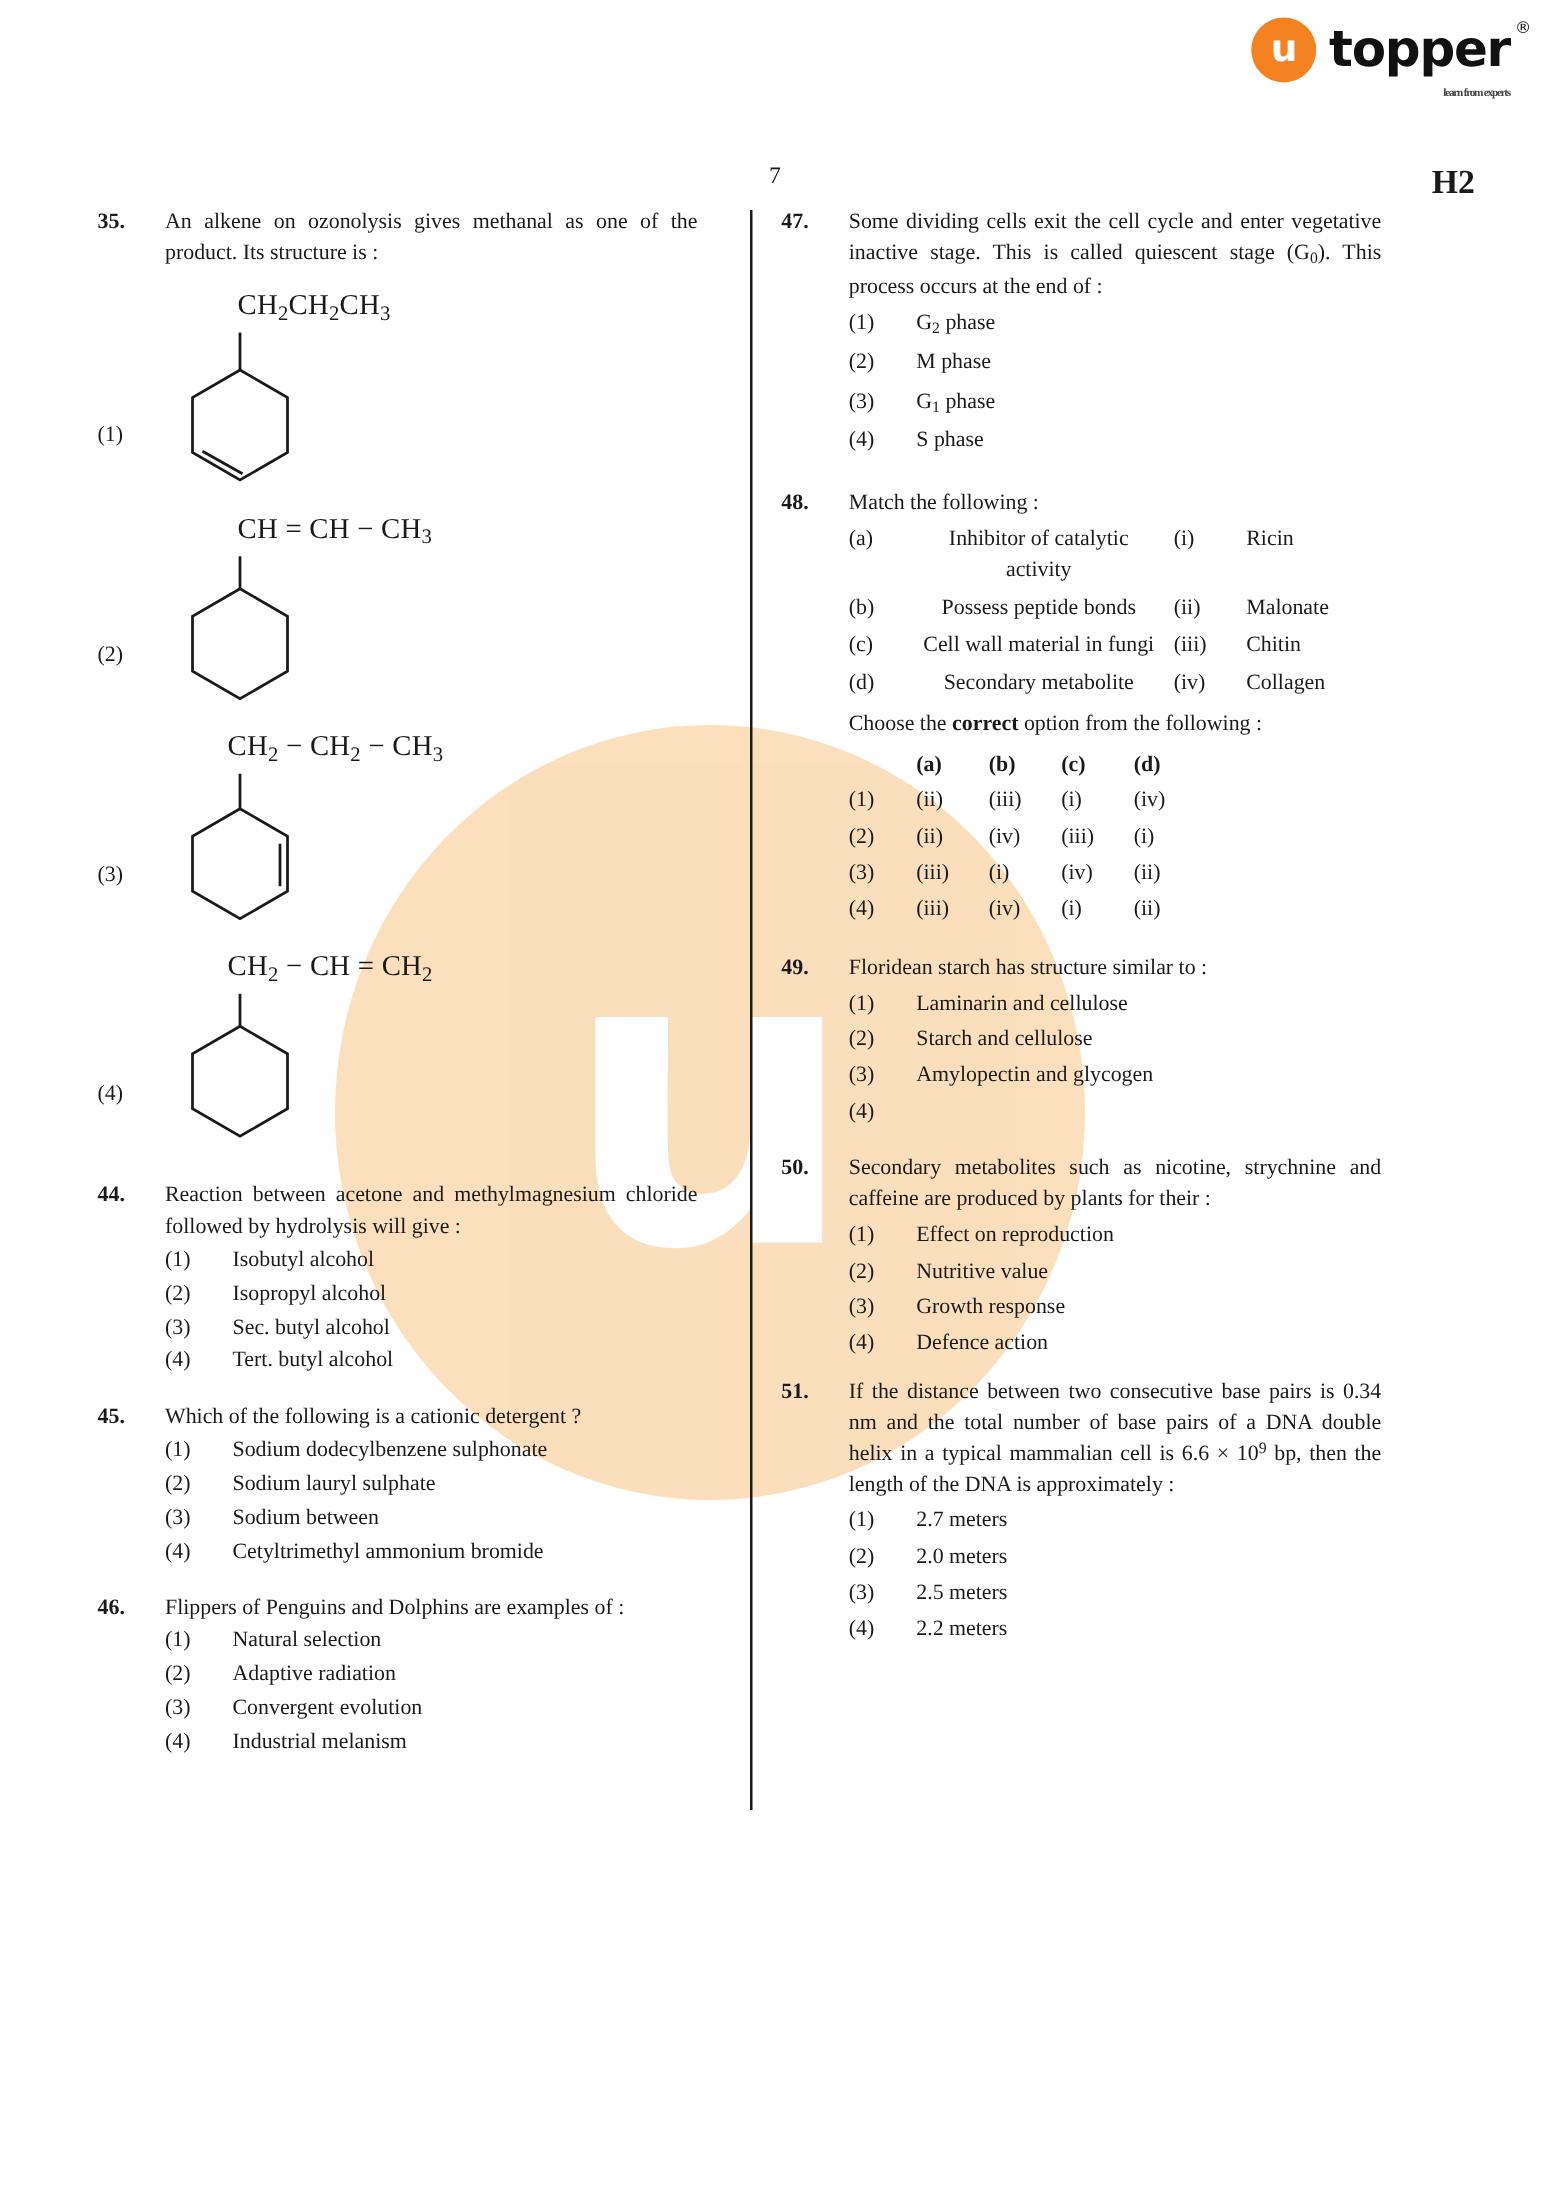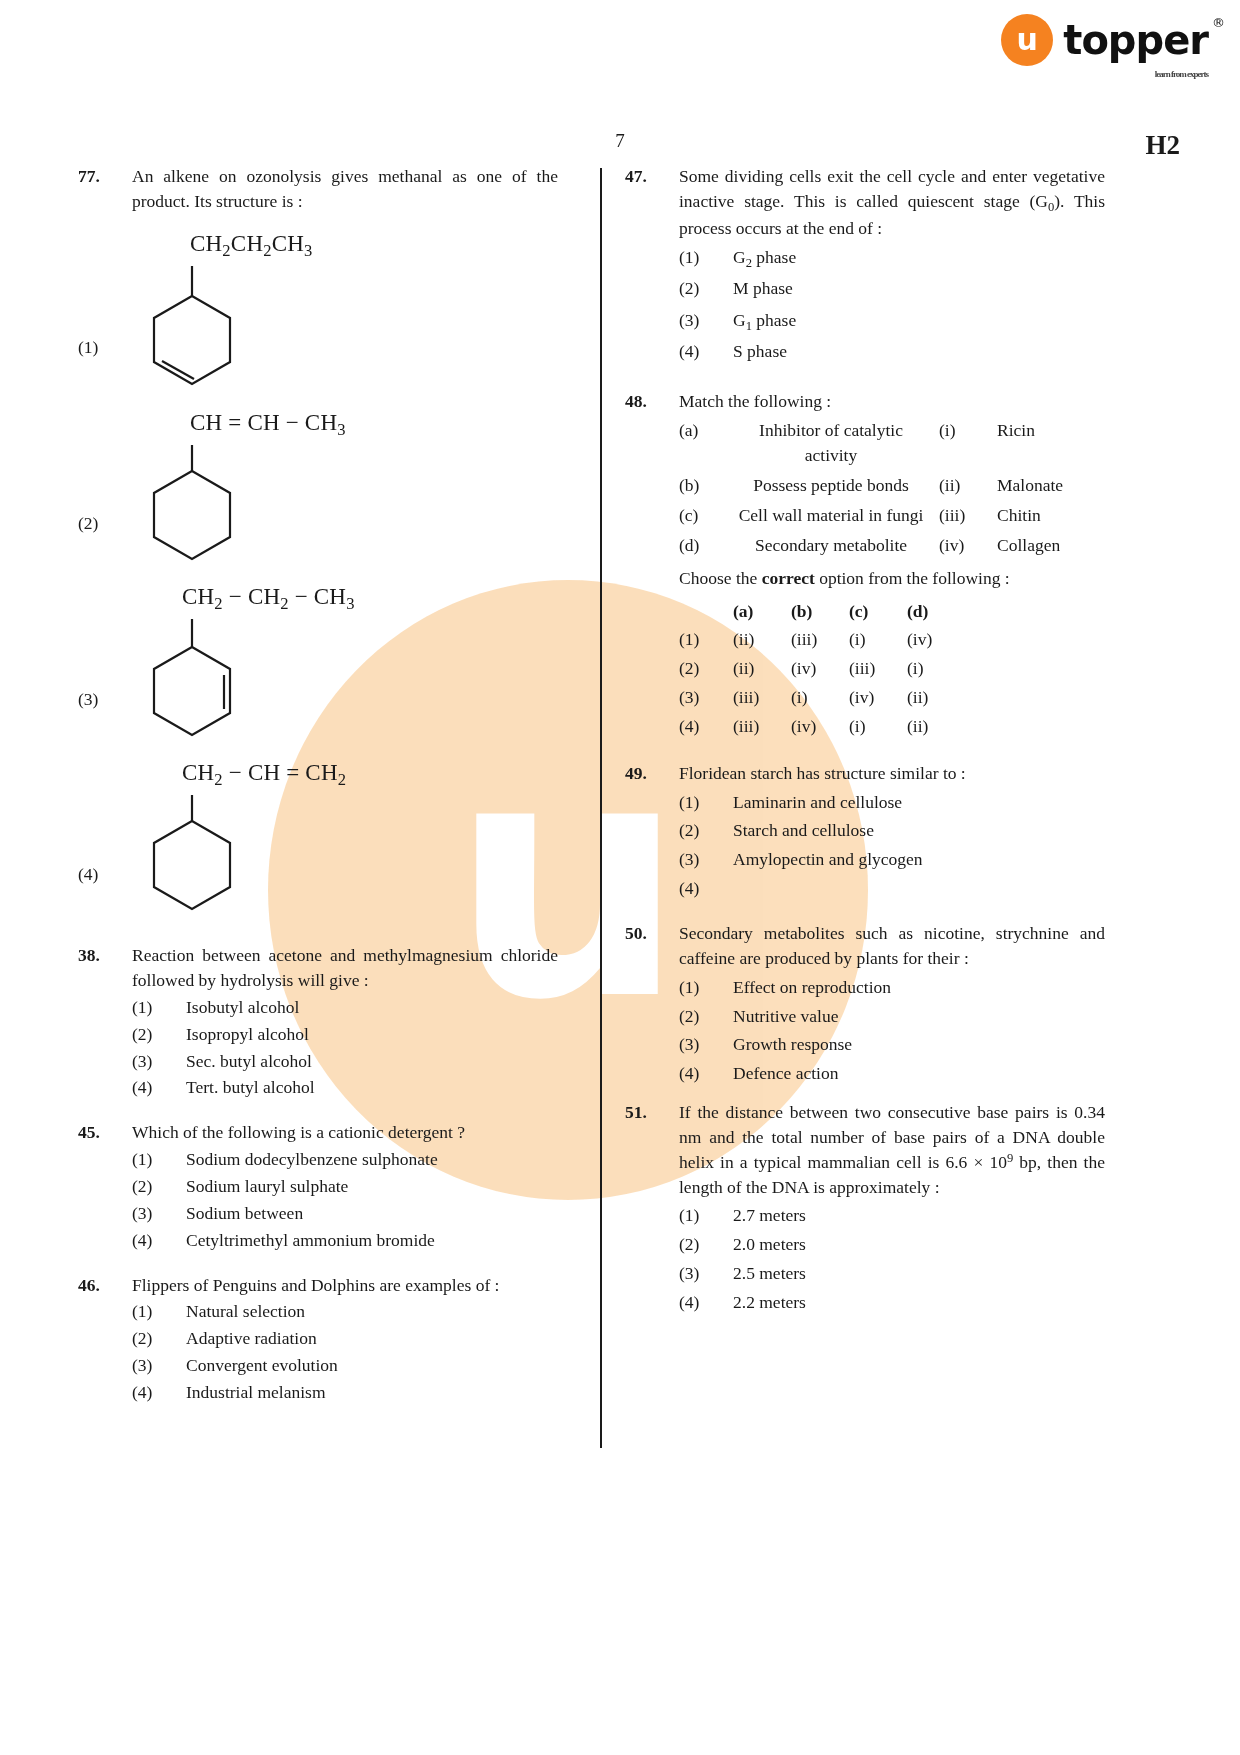--- a/index.html
+++ b/index.html
@@ -139,21 +139,21 @@
   </div>
 
   <div class="pagenum">7</div>
   <div class="papercode">H2</div>
 
   <div class="divider"></div>
 
   <div class="col col-left">
 
     <div class="q">
-      <div class="qnum">77.</div>
+      <div class="qnum">35.</div>
       <div class="qbody">
         <div class="qtext">An alkene on ozonolysis gives methanal as one of the product.  Its structure is :</div>
       </div>
     </div>
 
     <div class="struct">
       <div class="optnum">(1)</div>
       <div class="struct-draw">
         <div class="formula" style="margin-left:58px;">CH<sub>2</sub>CH<sub>2</sub>CH<sub>3</sub></div>
         <svg width="230" height="135" viewBox="0 0 230 135">
@@ -200,21 +200,21 @@
         <svg width="230" height="130" viewBox="0 0 230 130">
           <g fill="none" stroke="#1a1a1a" stroke-width="2.2">
             <line x1="60" y1="4" x2="60" y2="30"></line>
             <polyline points="60,30 22,52 22,96 60,118 98,96 98,52 60,30"></polyline>
           </g>
         </svg>
       </div>
     </div>
 
     <div class="q" style="margin-top:22px;">
-      <div class="qnum">38.</div>
+      <div class="qnum">44.</div>
       <div class="qbody">
         <div class="qtext">Reaction between acetone and methylmagnesium chloride followed by hydrolysis will give :</div>
         <div class="opt opt-tight">
           <div class="optnum">(1)</div>
           <div class="opttext">Isobutyl alcohol</div>
         </div>
         <div class="opt opt-tight">
           <div class="optnum">(2)</div>
           <div class="opttext">Isopropyl alcohol</div>
         </div>

